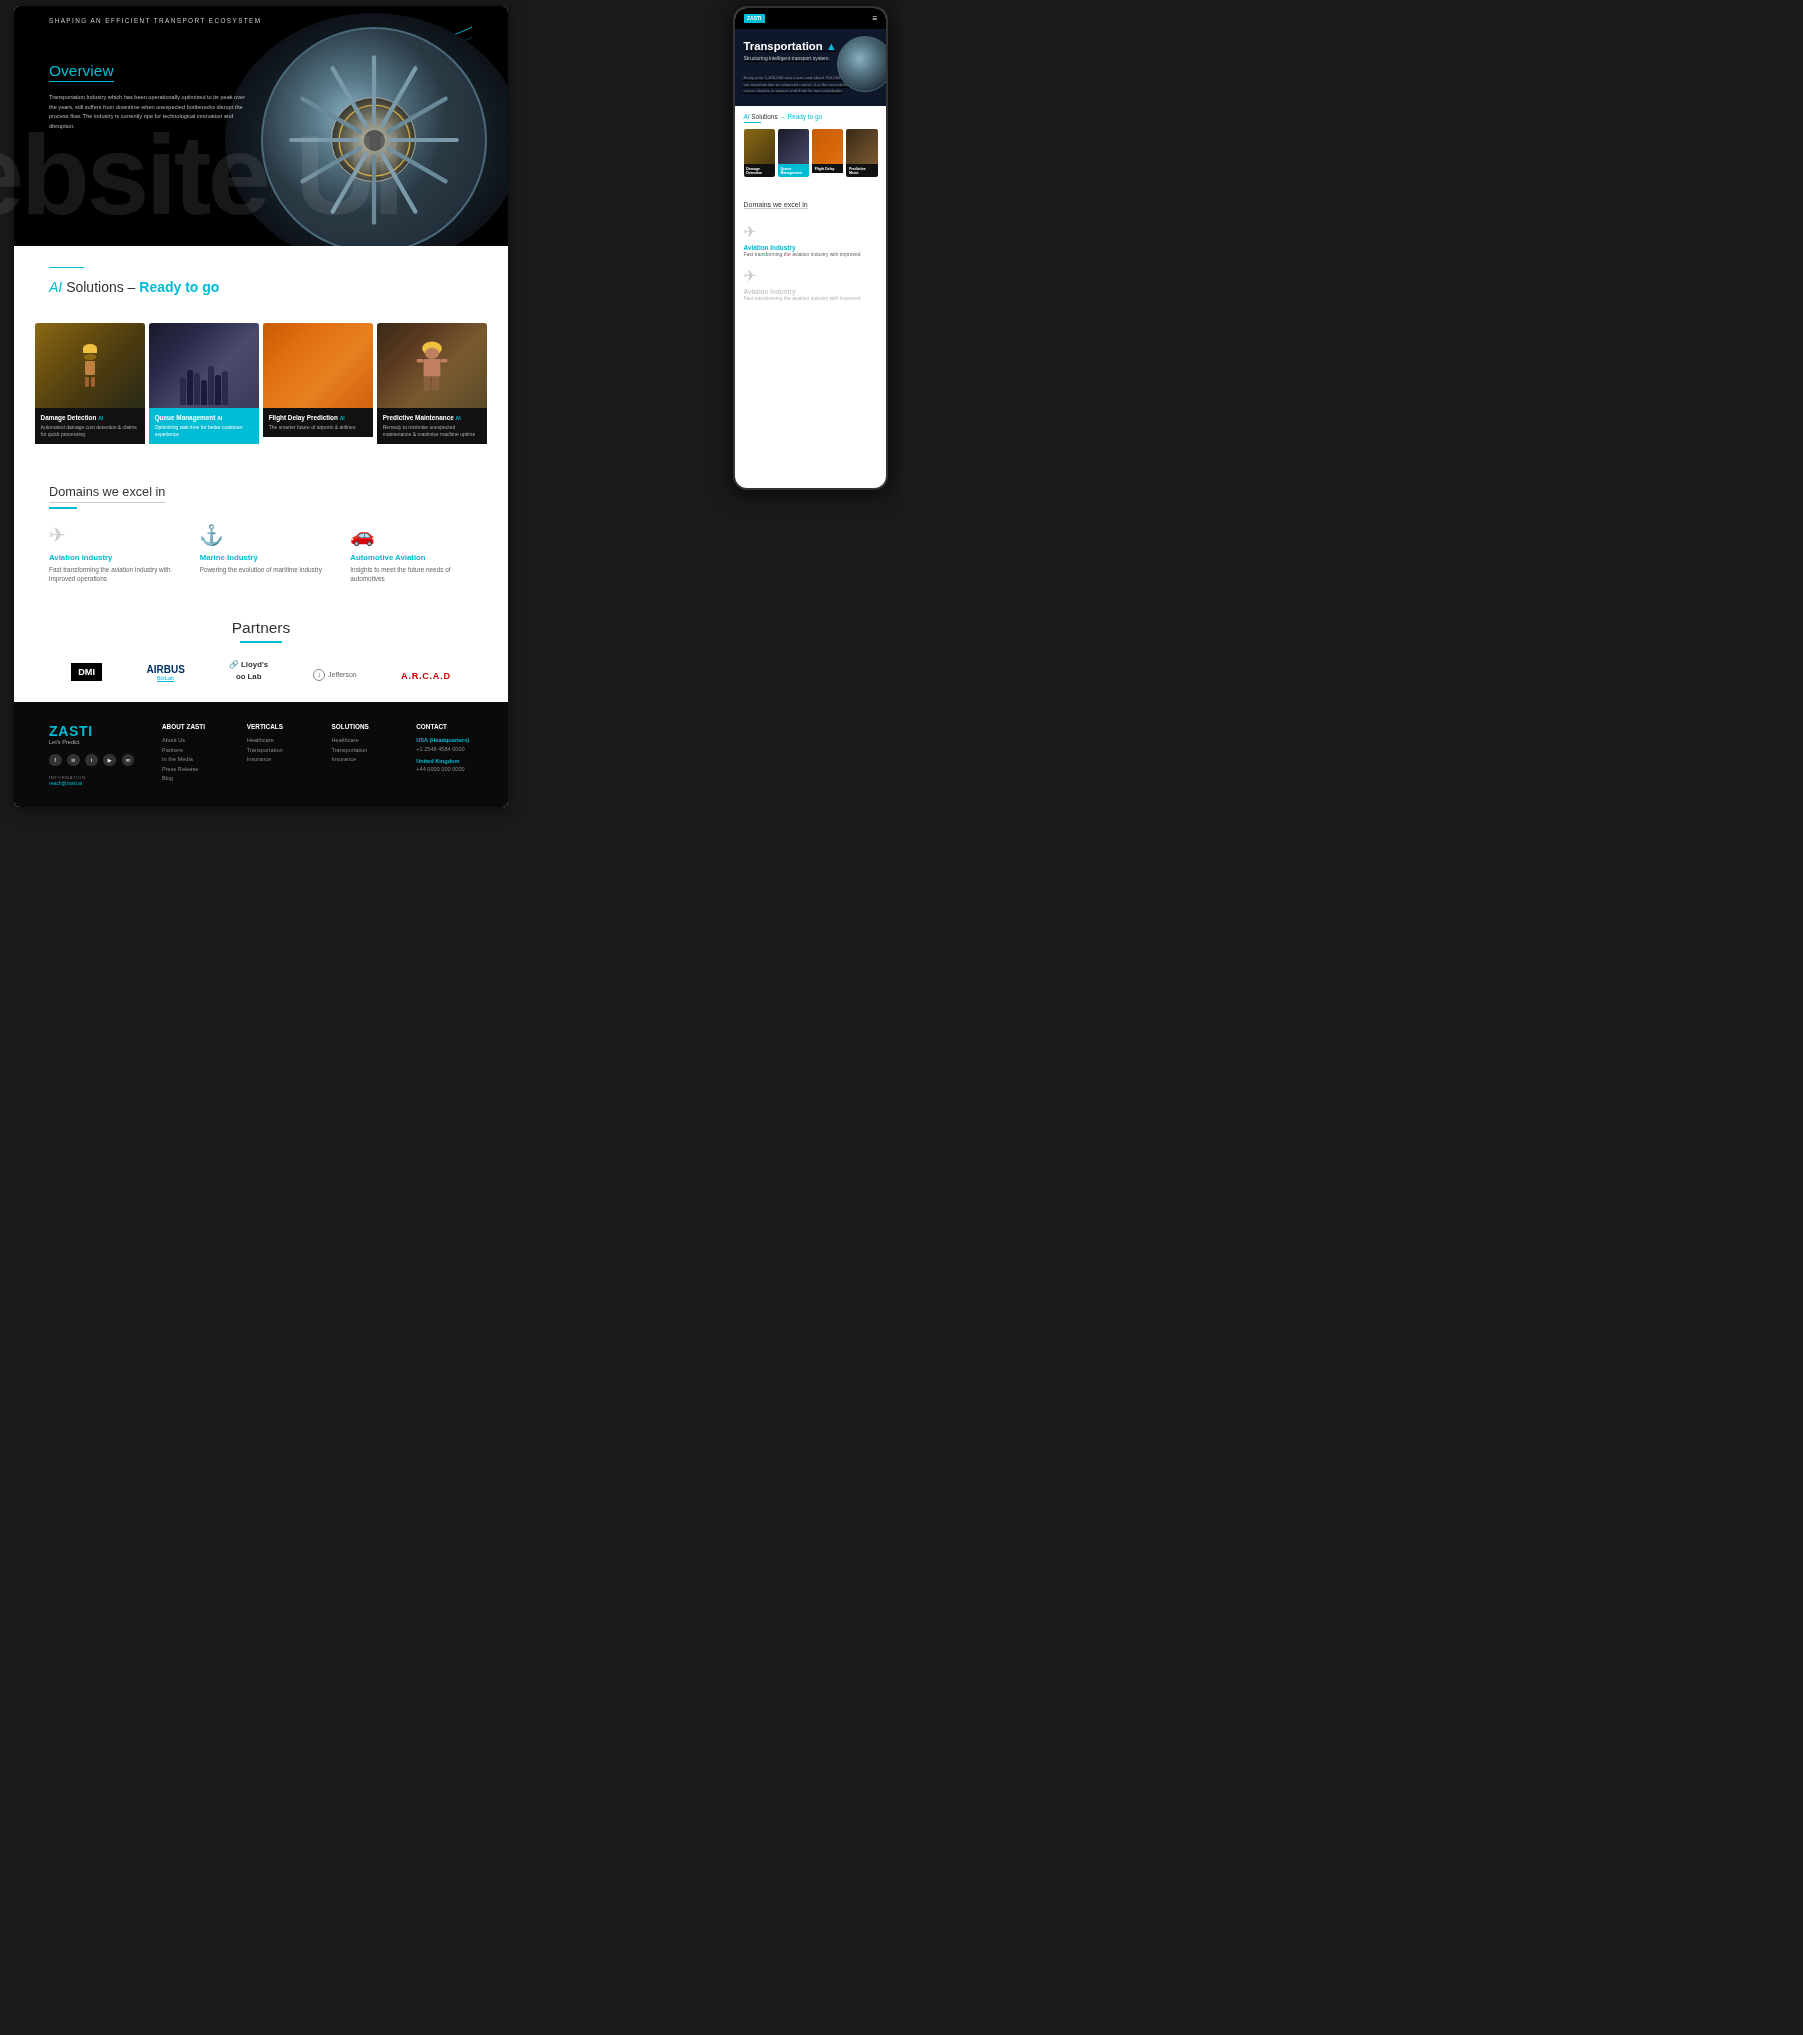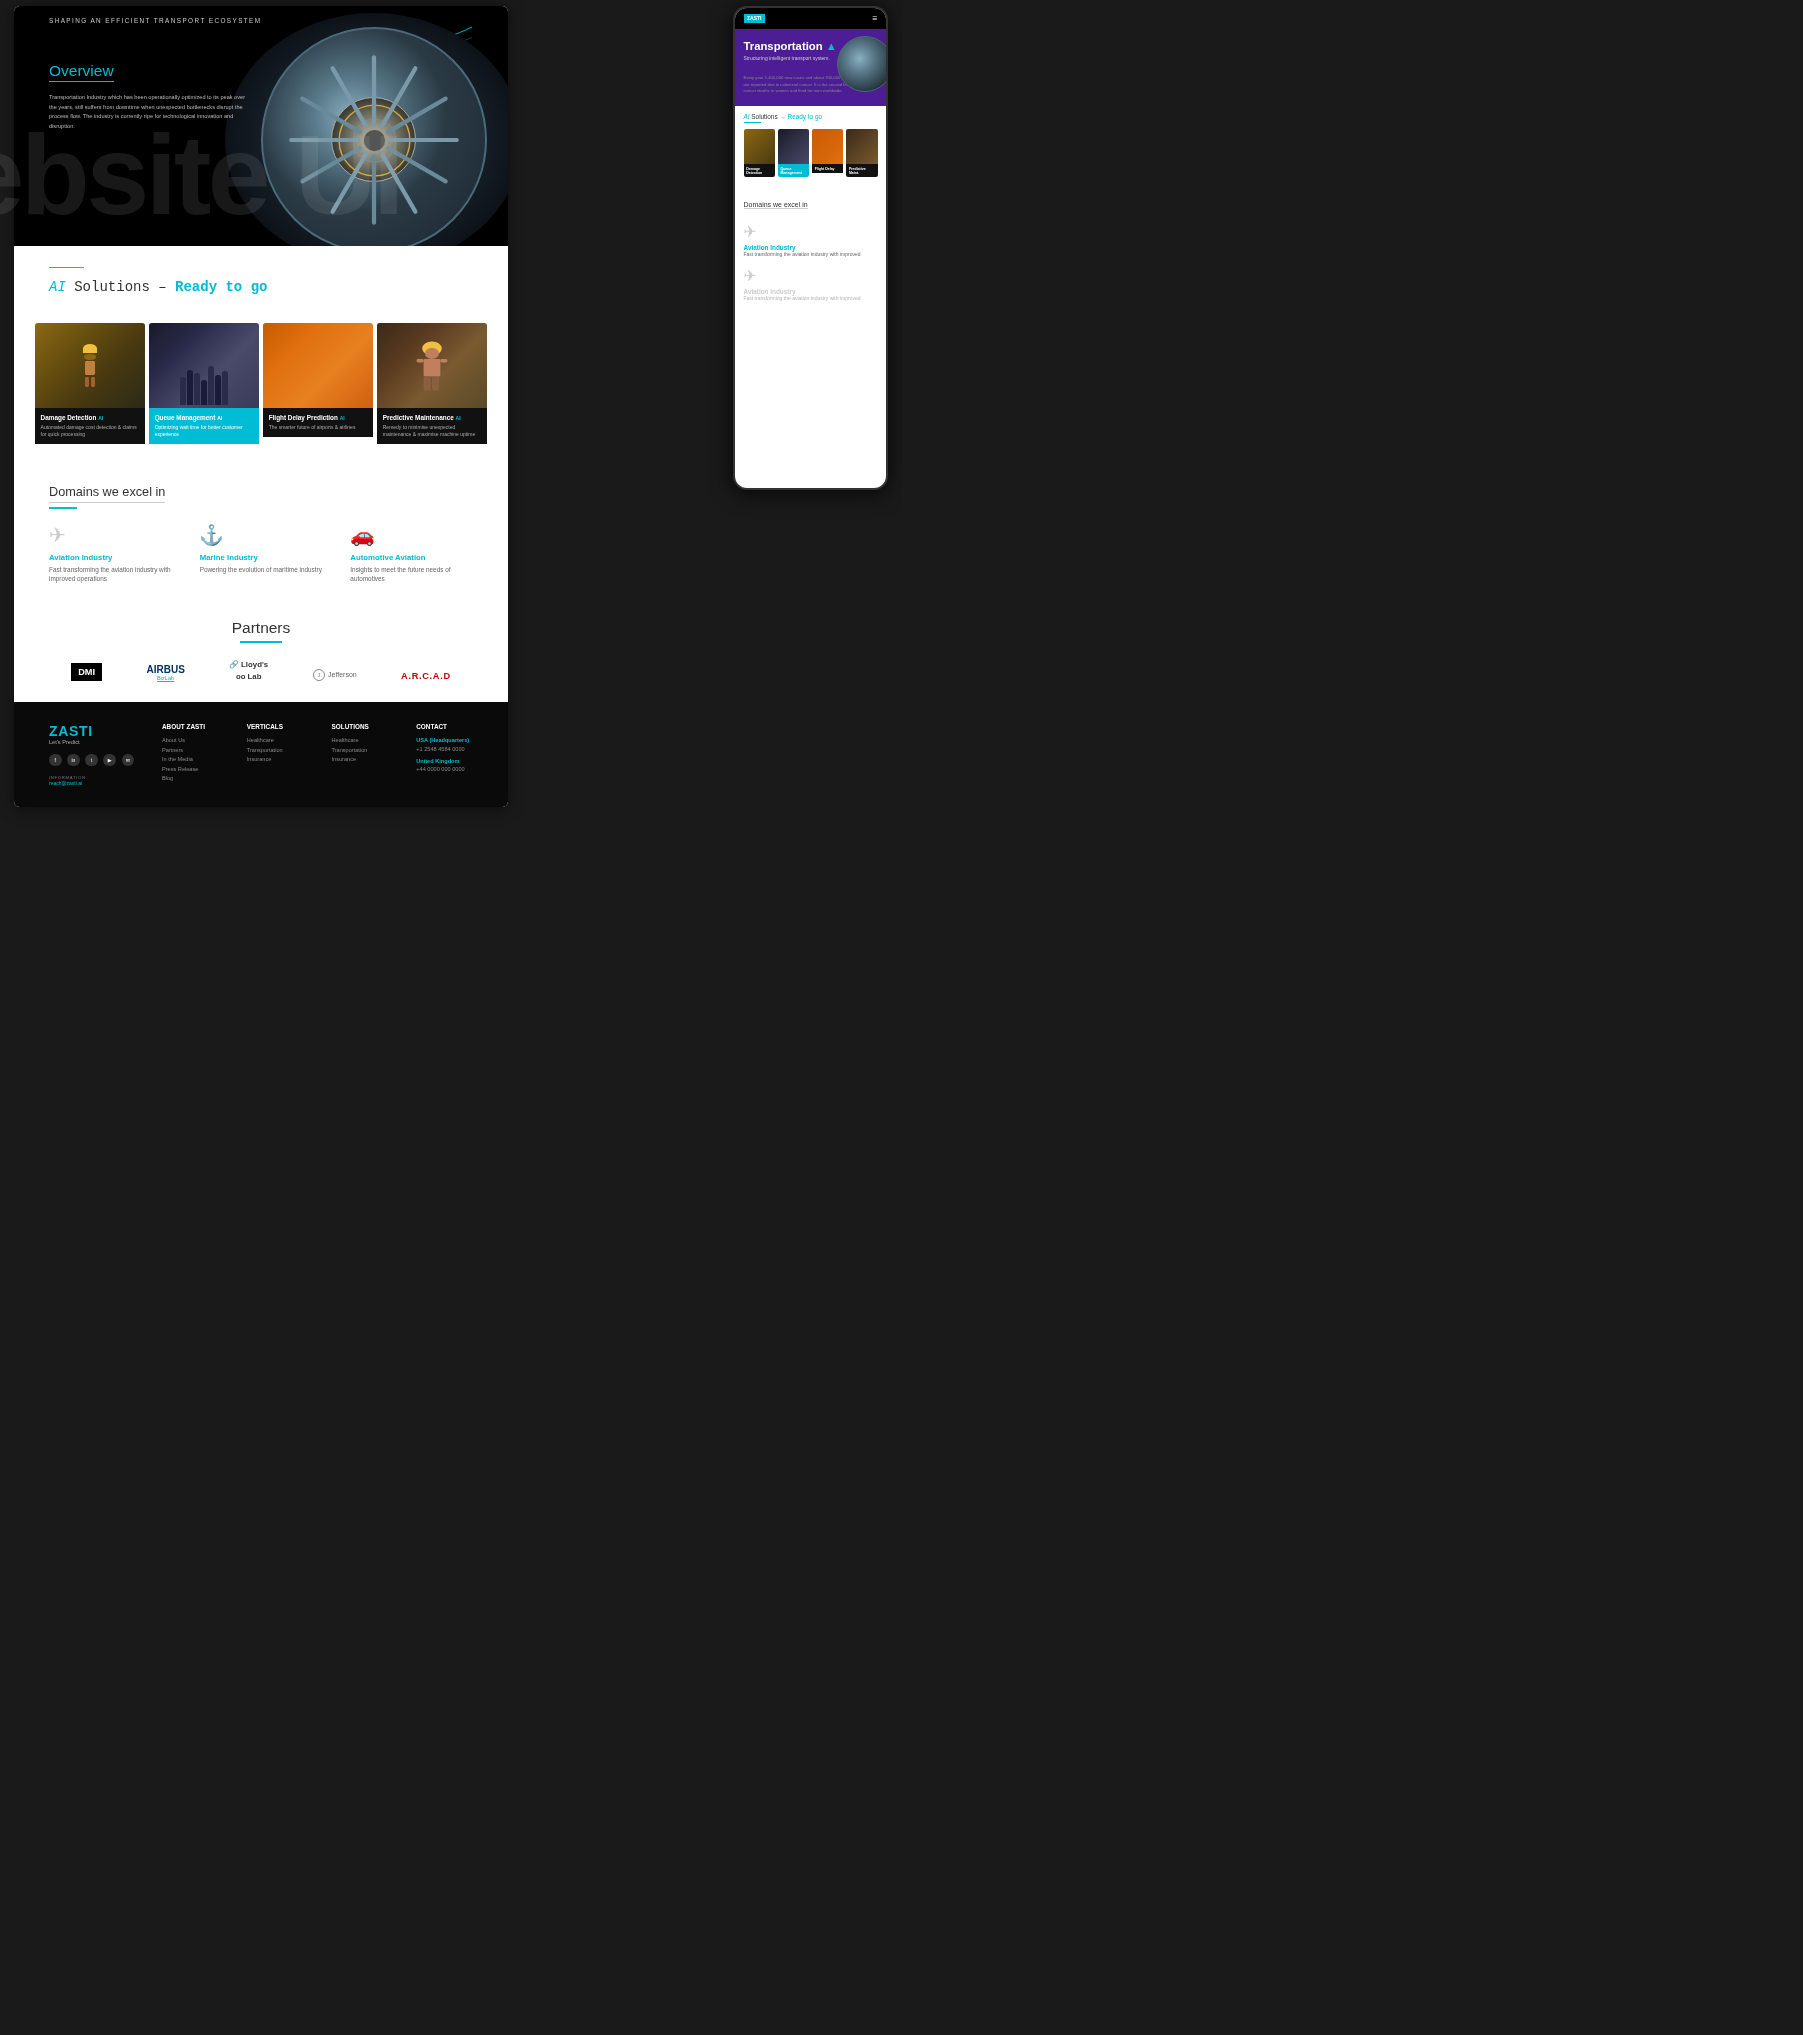--- a/index.html
+++ b/index.html
@@ -88,21 +88,20 @@
     .hero-text {
       color: #bbb;
       font-size: 5.6px;
       line-height: 1.7;
     }
 
     
     .ai-solutions-section {
       background: #fff;
       padding: 21px 35px 14px;
-      font-family: Liberation Mono, monospace;
     }
     .section-title {
       font-size: 14px;
       color: #333;
       margin-bottom: 14px;
     }
     .section-title .ai-text {
       color: #00bcd4;
       font-style: italic;
     }
@@ -401,23 +400,24 @@
       color: #fff;
       font-size: 5px;
       font-weight: 700;
       padding: 1.4px 3.5px;
     }
     .mobile-menu-icon {
       color: #fff;
       font-size: 8.5px;
     }
     .mobile-hero {
-      background: #4c1d95;
+      background: #0f172a;
       padding: 11.3px 8.5px;
       position: relative;
+      text-decoration: underline;
     }
     .mobile-hero-title {
       color: #fff;
       font-size: 11.3px;
       font-weight: 700;
     }
     .mobile-hero-icon {
       color: #00bcd4;
     }
     .mobile-hero-subtitle {

